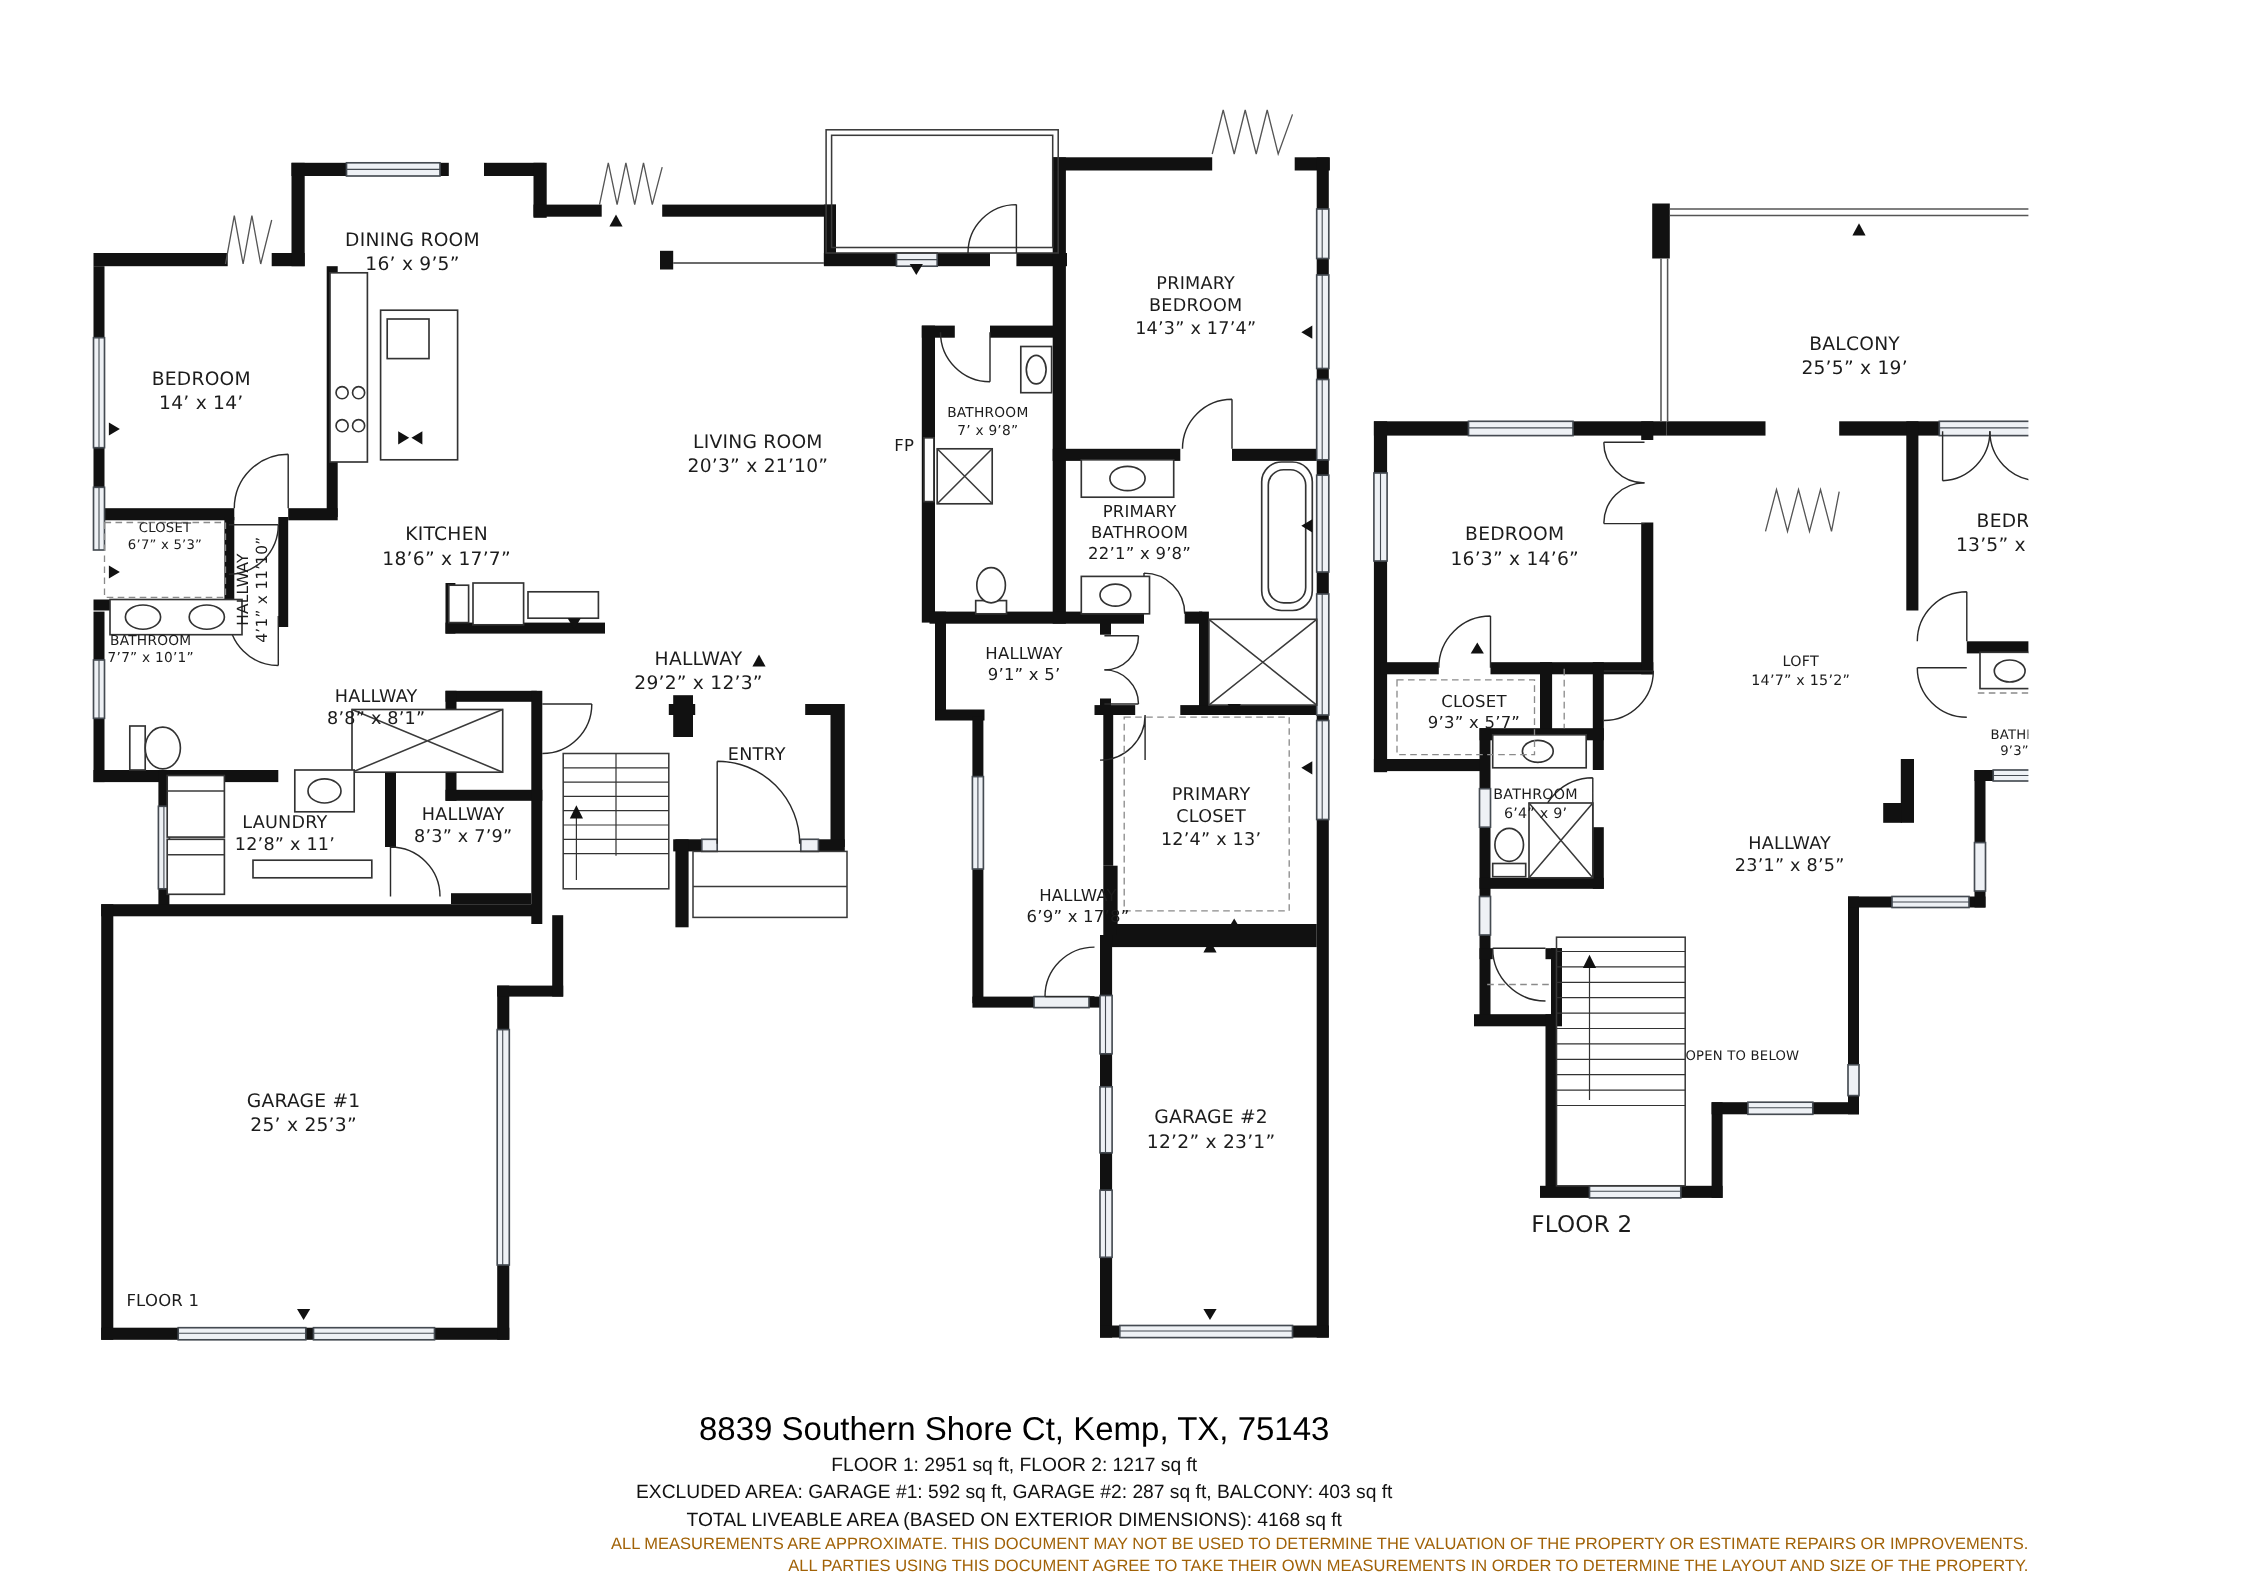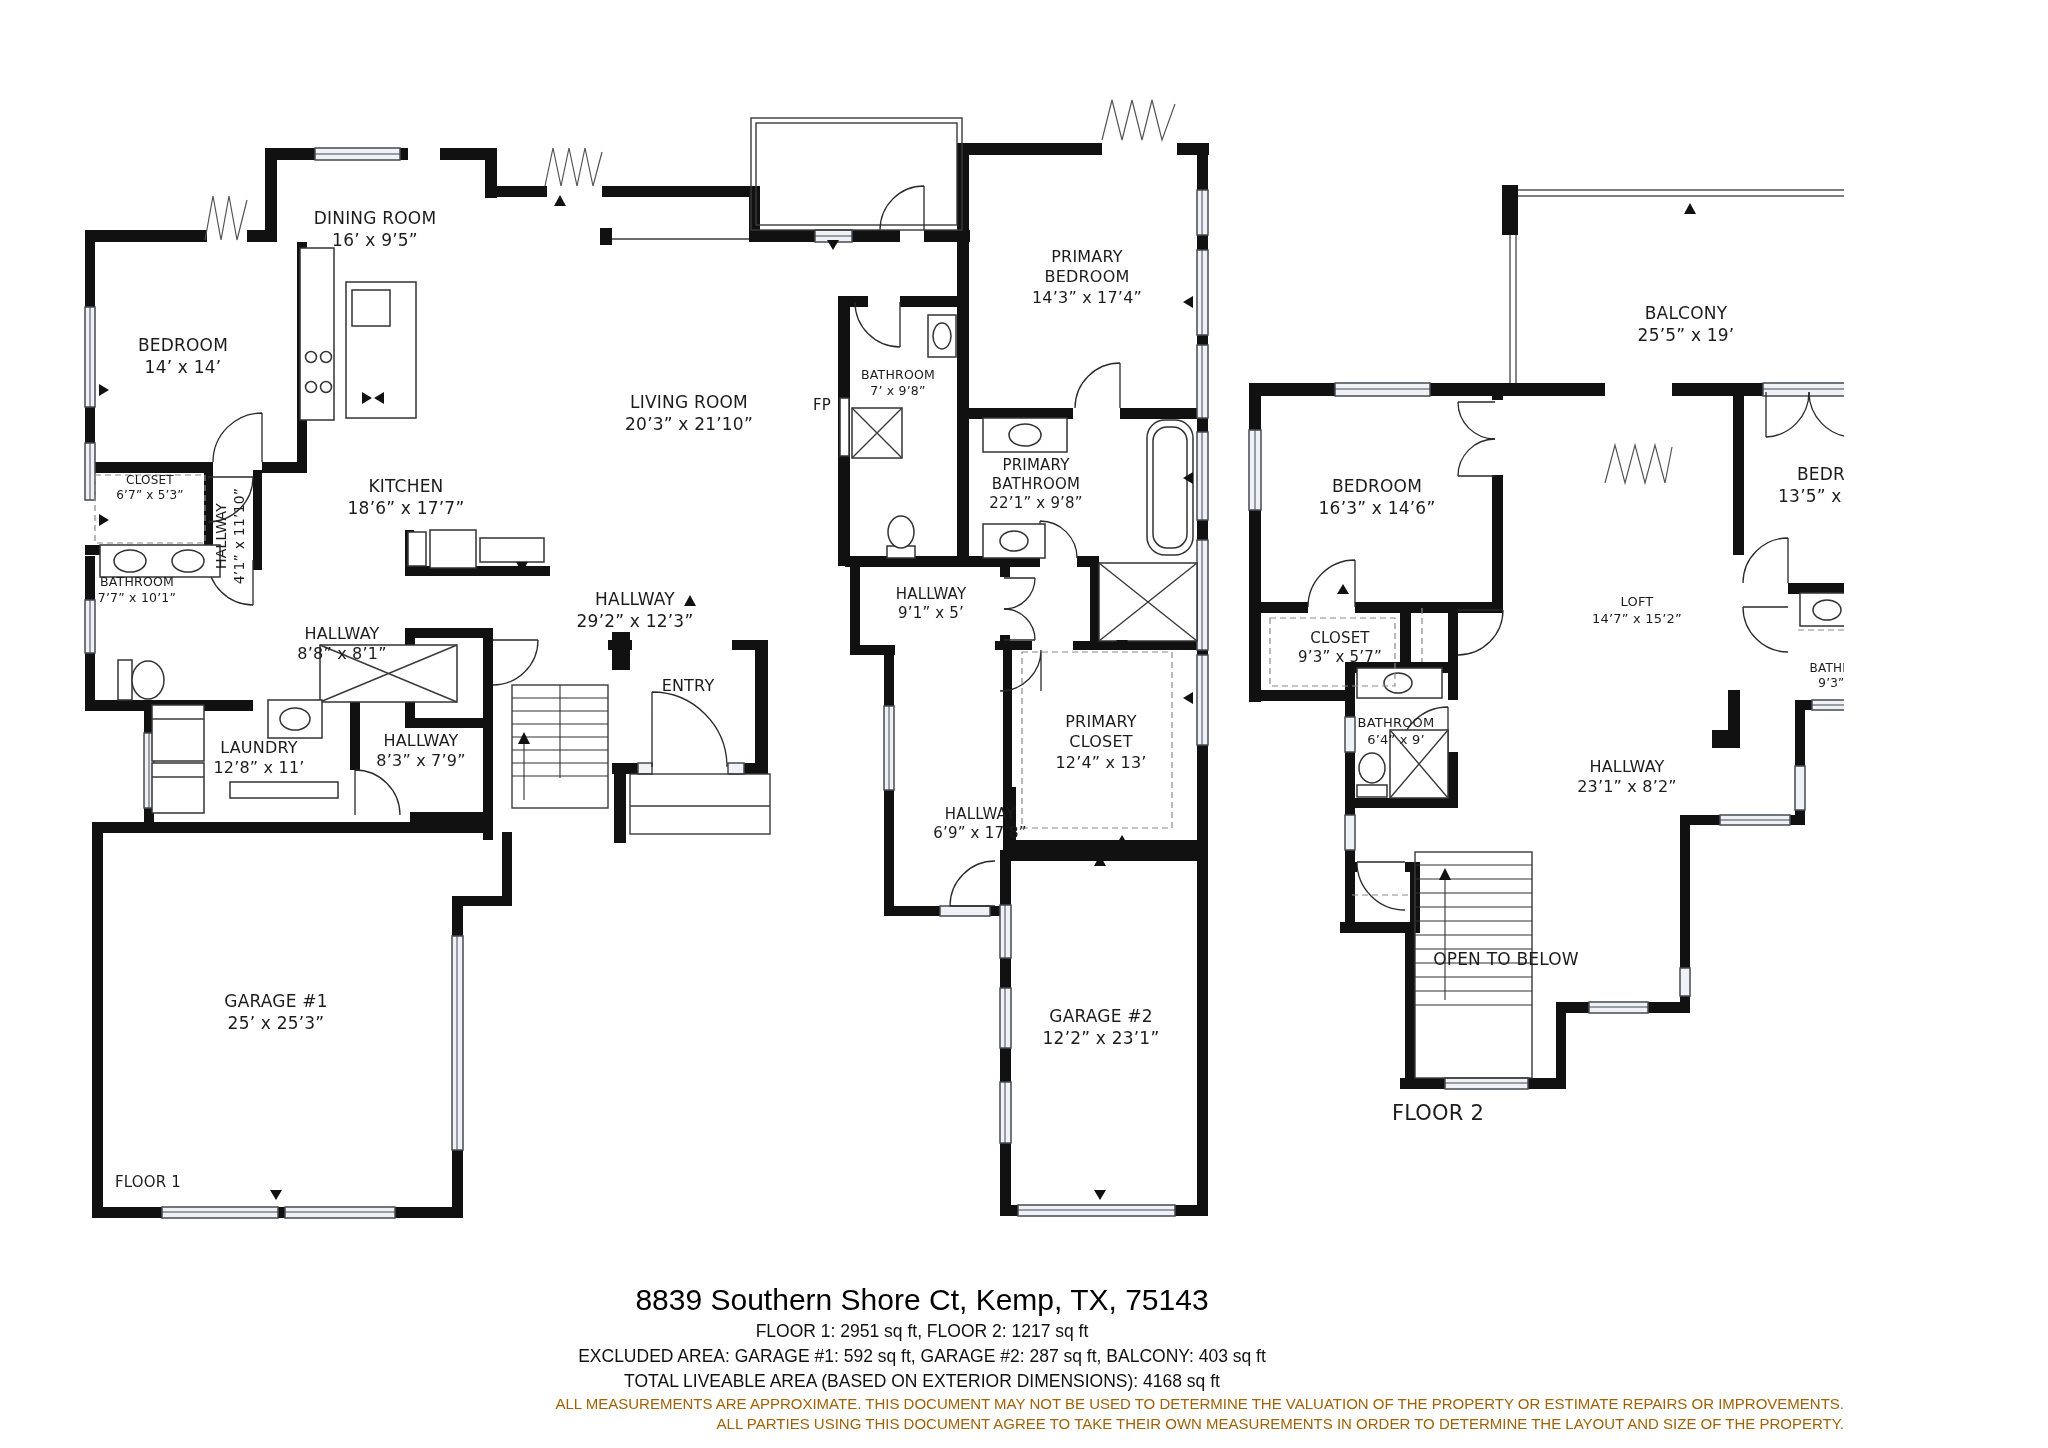--- a/index.html
+++ b/index.html
@@ -595,23 +595,23 @@
       <div class="room-label" style="left: 1396px; top: 732px; font-size: 13px;">
         <div>BATHROOM</div>
         <div>6’4” x 9’</div>
       </div>
       <div class="room-label" style="left: 1845px; top: 676px; font-size: 12px;">
         <div>BATHROOM</div>
         <div>9’3” x 6’</div>
       </div>
       <div class="room-label" style="left: 1627px; top: 777px; font-size: 16px;">
         <div>HALLWAY</div>
-        <div>23’1” x 8’2”</div>
-      </div>
-      <div class="room-label" style="left: 1506px; top: 960px; font-size: 17px;">
+        <div>23’1” x 8’5”</div>
+      </div>
+      <div class="room-label" style="left: 1584px; top: 960px; font-size: 12px;">
         <div>OPEN TO BELOW</div>
       </div>
       <div class="room-label" style="left: 1438px; top: 1113px; font-size: 21px;">
         <div>FLOOR 2</div>
       </div>
     </div>
 
 <div id="footer" style="top:1283px;">
   <div class="addr">8839 Southern Shore Ct, Kemp, TX, 75143</div>
   <div class="fline">FLOOR 1: 2951 sq ft, FLOOR 2: 1217 sq ft</div>

